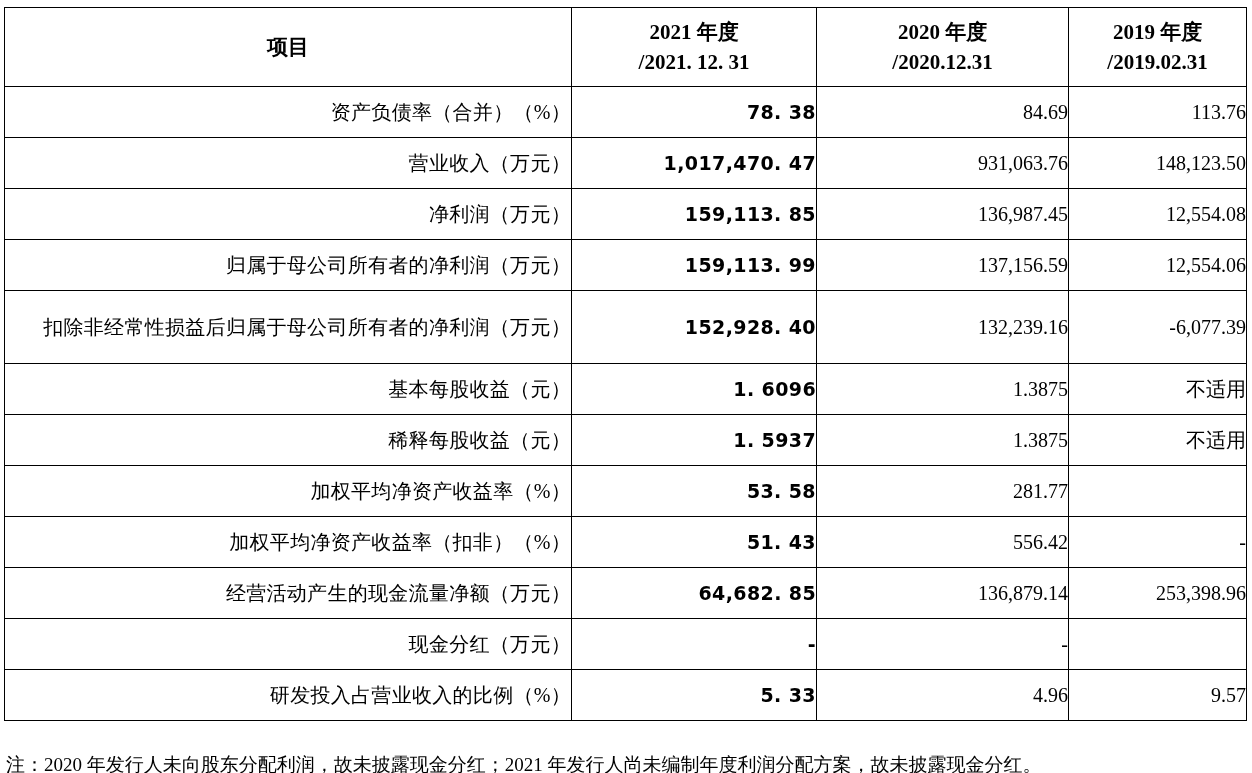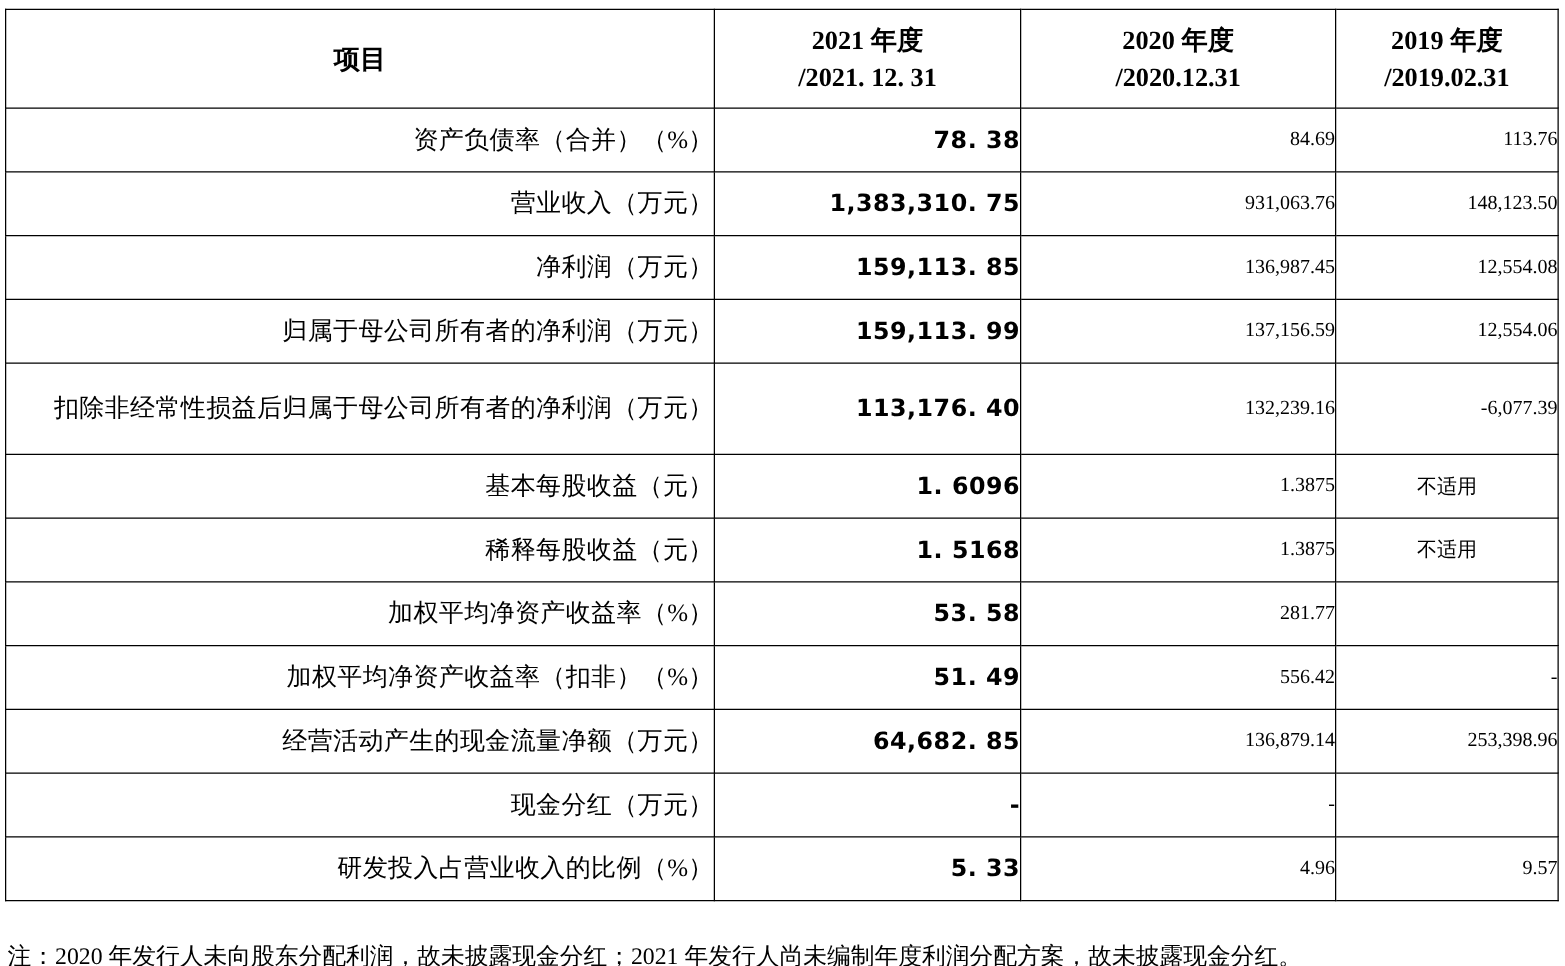--- a/index.html
+++ b/index.html
@@ -50,37 +50,36 @@
   th.hdr .l2 { display: block; }
 
   td.item {
     font-size: 20px;
     text-align: right;
     padding: 6px 8px 6px 11px;
     line-height: 1.5;
     letter-spacing: 0.3px;
   }
   td.num {
-    font-size: 16px;
+    font-size: 20px;
     text-align: right;
     padding: 6px 14px 6px 8px;
     white-space: nowrap;
   }
   td.num.bold {
     font-weight: bold;
     font-family: "DejaVu Sans", sans-serif;
     font-size: 19px;
     letter-spacing: 0.4px;
     margin-top: 20px;
   }
   td.num.cn {
     font-family: "Liberation Serif", serif;
     font-weight: normal;
     letter-spacing: 0;
-    text-align: center;
   }
   tr.r-normal td { height: 50px; }
   tr.r-tall td { height: 72px; }
 
   .footnote {
     position: absolute;
     left: 6px;
     top: 752px;
     width: 1240px;
     font-size: 19px;
@@ -122,63 +121,63 @@
     </thead>
     <tbody id="tbody">
         <tr class="r-normal">
           <td class="item">资产负债率（合并）（%）</td>
           <td class="num bold">78. 38</td>
           <td class="num">84.69</td>
           <td class="num">113.76</td>
         </tr>
         <tr class="r-normal">
           <td class="item">营业收入（万元）</td>
-          <td class="num bold">1,383,310. 75</td>
+          <td class="num bold">1,017,470. 47</td>
           <td class="num">931,063.76</td>
           <td class="num">148,123.50</td>
         </tr>
         <tr class="r-normal">
           <td class="item">净利润（万元）</td>
           <td class="num bold">159,113. 85</td>
           <td class="num">136,987.45</td>
           <td class="num">12,554.08</td>
         </tr>
         <tr class="r-normal">
           <td class="item">归属于母公司所有者的净利润（万元）</td>
           <td class="num bold">159,113. 99</td>
           <td class="num">137,156.59</td>
           <td class="num">12,554.06</td>
         </tr>
         <tr class="r-tall">
           <td class="item">扣除非经常性损益后归属于母公司所有者的净利润（万元）</td>
-          <td class="num bold">113,176. 40</td>
+          <td class="num bold">152,928. 40</td>
           <td class="num">132,239.16</td>
           <td class="num">-6,077.39</td>
         </tr>
         <tr class="r-normal">
           <td class="item">基本每股收益（元）</td>
           <td class="num bold">1. 6096</td>
           <td class="num">1.3875</td>
           <td class="num cn">不适用</td>
         </tr>
         <tr class="r-normal">
           <td class="item">稀释每股收益（元）</td>
-          <td class="num bold">1. 5168</td>
+          <td class="num bold">1. 5937</td>
           <td class="num">1.3875</td>
           <td class="num cn">不适用</td>
         </tr>
         <tr class="r-normal">
           <td class="item">加权平均净资产收益率（%）</td>
           <td class="num bold">53. 58</td>
           <td class="num">281.77</td>
           <td class="num"></td>
         </tr>
         <tr class="r-normal">
           <td class="item">加权平均净资产收益率（扣非）（%）</td>
-          <td class="num bold">51. 49</td>
+          <td class="num bold">51. 43</td>
           <td class="num">556.42</td>
           <td class="num">-</td>
         </tr>
         <tr class="r-normal">
           <td class="item">经营活动产生的现金流量净额（万元）</td>
           <td class="num bold">64,682. 85</td>
           <td class="num">136,879.14</td>
           <td class="num">253,398.96</td>
         </tr>
         <tr class="r-normal">

